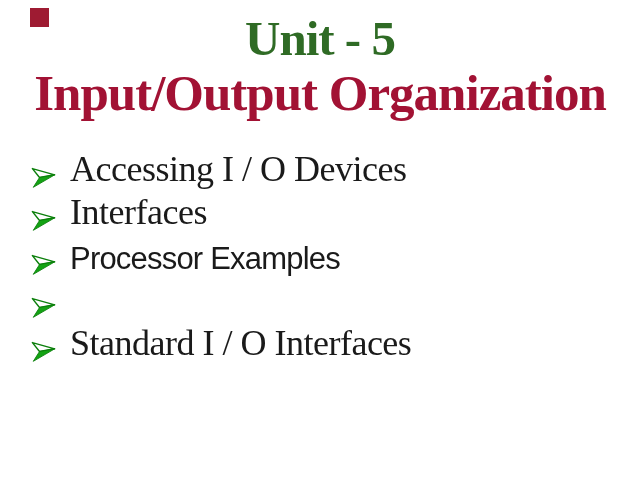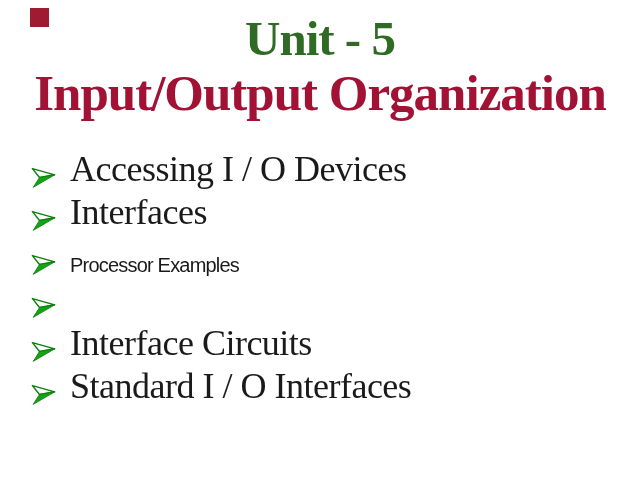--- a/index.html
+++ b/index.html
@@ -66,21 +66,21 @@
   }
   .bullet-icon {
     flex: 0 0 auto;
     width: 28px;
     height: 25px;
     margin-right: 12px;
     margin-top: -5px;
   }
   li.sans .bullet-text {
     font-family: "Liberation Sans", sans-serif;
-    font-size: 20px;
+    font-size: 31px;
     letter-spacing: -0.8px;
   }
 </style>
 </head>
 <body>
 
 <div class="slide">
 
   <div class="corner-square"></div>
 
@@ -115,24 +115,17 @@
       <svg class="bullet-icon" viewBox="0 0 30 28">
         <polygon points="2,4 27,11 10,14" fill="#ffffff" stroke="#0B7F0B" stroke-width="1.6" stroke-linejoin="round"></polygon>
         <polygon points="10,14 27,11 3,25" fill="#13A313" stroke="#0B7F0B" stroke-width="1" stroke-linejoin="round"></polygon>
       </svg>
     </li>
     <li>
       <svg class="bullet-icon" viewBox="0 0 30 28">
         <polygon points="2,4 27,11 10,14" fill="#ffffff" stroke="#0B7F0B" stroke-width="1.6" stroke-linejoin="round"></polygon>
         <polygon points="10,14 27,11 3,25" fill="#13A313" stroke="#0B7F0B" stroke-width="1" stroke-linejoin="round"></polygon>
       </svg>
-      <span class="bullet-text">Interface Circuits</span>
-    </li>
-    <li>
-      <svg class="bullet-icon" viewBox="0 0 30 28">
-        <polygon points="2,4 27,11 10,14" fill="#ffffff" stroke="#0B7F0B" stroke-width="1.6" stroke-linejoin="round"></polygon>
-        <polygon points="10,14 27,11 3,25" fill="#13A313" stroke="#0B7F0B" stroke-width="1" stroke-linejoin="round"></polygon>
-      </svg>
       <span class="bullet-text">Standard I / O Interfaces</span>
     </li>
   </ul>
 
 </div>
 
 </body></html>

